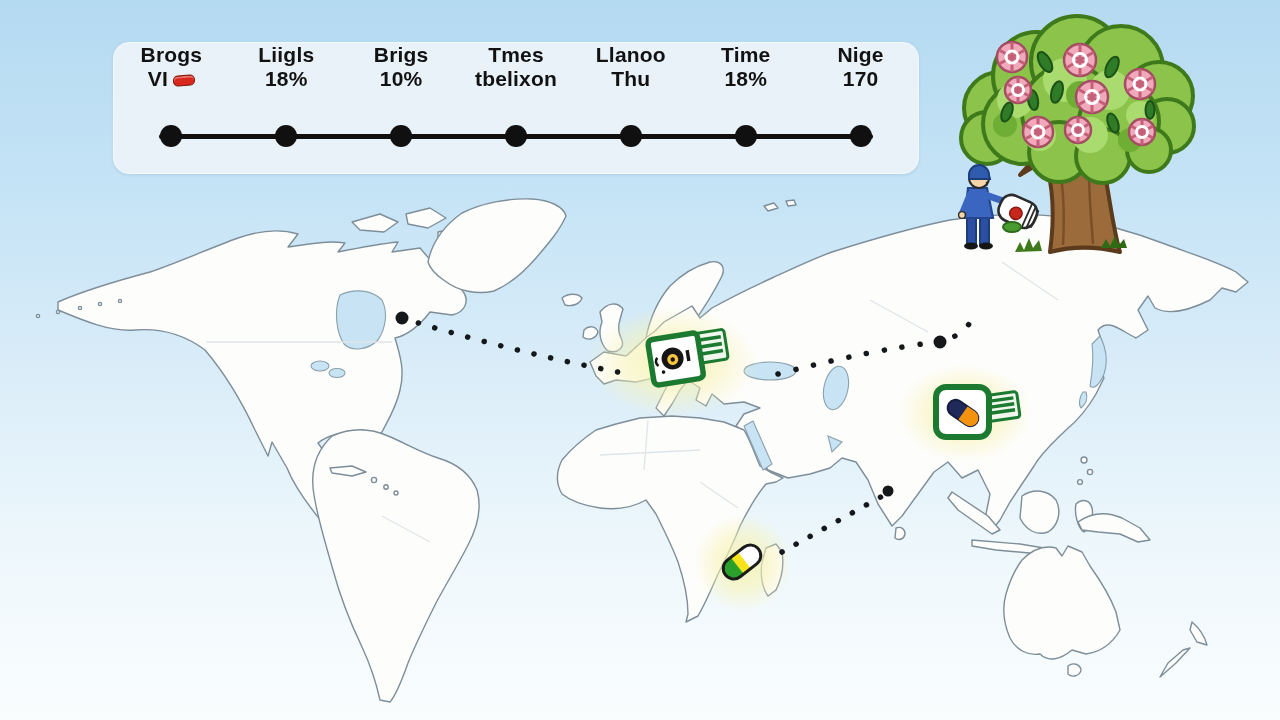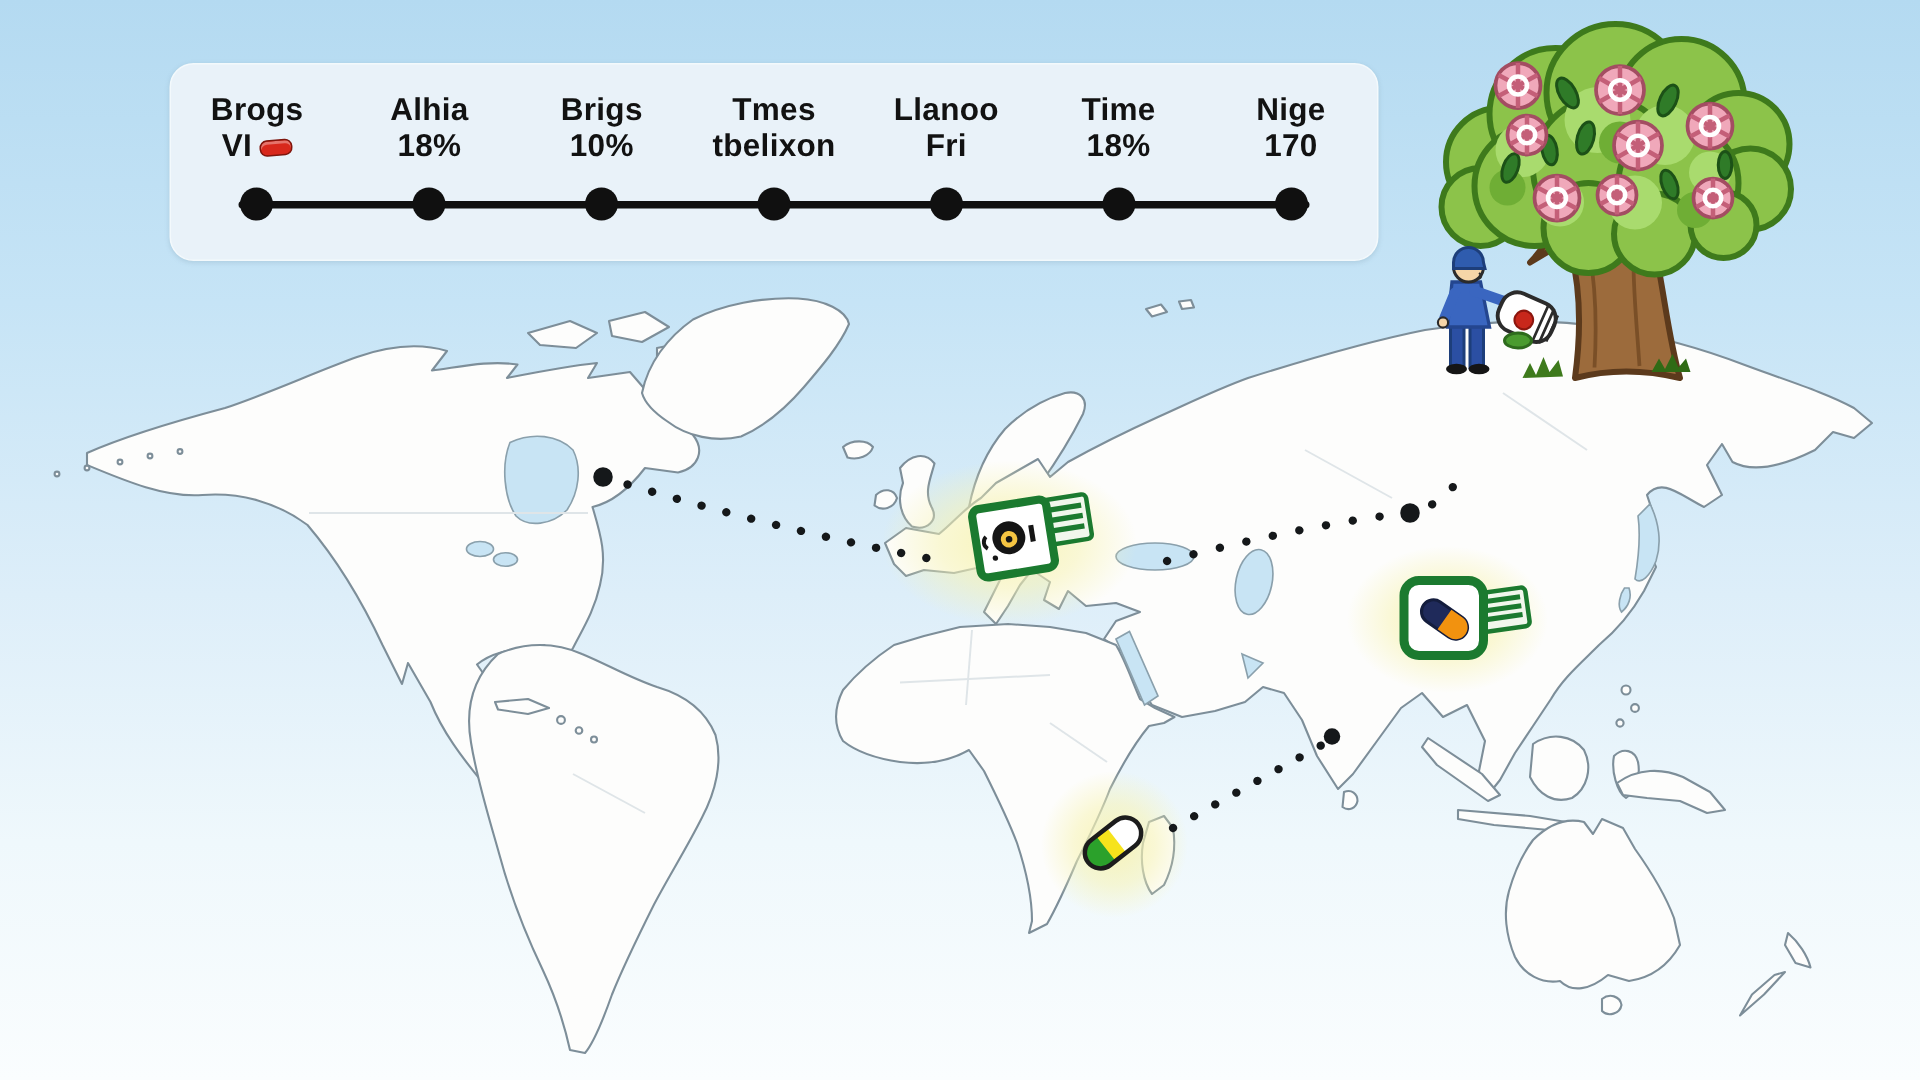--- a/index.html
+++ b/index.html
@@ -10,21 +10,21 @@
   }
   .layer{position:absolute;left:0;top:0;width:1280px;height:720px;}
   
   .timeline-card{
     position:absolute;left:113px;top:42px;width:804px;height:130px;
     background:#e9f2f9;border-radius:16px;border:1px solid #f3f9fc;
     box-shadow:0 1px 3px rgba(120,150,170,.25);
     display:flex;z-index:40;
   }
   .track{position:absolute;top:91px;left:5.6%;right:5.6%;height:5px;background:#101010;border-radius:3px;}
-  .milestone{flex:1;position:relative;text-align:center;padding-top:19px;}
+  .milestone{flex:1;position:relative;text-align:center;}
   .m-l1,.m-l2{font-size:21px;font-weight:700;color:#121212;line-height:1.14;letter-spacing:.2px;}
   .dot{position:absolute;left:50%;top:82px;transform:translateX(-50%);
     width:22px;height:22px;border-radius:50%;background:#101010;}
   .pill{display:inline-block;width:20px;height:9px;background:#d8281c;border:1px solid #7e150c;
     border-radius:5px;vertical-align:middle;margin-left:5px;transform:rotate(-5deg);
     box-shadow:inset 0 2px 0 rgba(255,255,255,.35);}
   
   .glow{position:absolute;border-radius:50%;z-index:10;
     background:radial-gradient(closest-side,rgba(247,243,180,.95),rgba(247,243,180,.55) 55%,rgba(247,243,180,0) 100%);}
   .glow-europe{left:588px;top:307px;width:170px;height:110px;}
@@ -306,37 +306,37 @@
 
 <div class="timeline-card">
   <div class="track"></div>
 
   <div class="milestone">
     <div class="m-l1">Brogs</div>
     <div class="m-l2"><span>VI</span><span class="pill"></span></div>
     <div class="dot"></div>
   </div>
   <div class="milestone">
-    <div class="m-l1">Alhia</div>
+    <div class="m-l1">Liigls</div>
     <div class="m-l2">18%</div>
     <div class="dot"></div>
   </div>
   <div class="milestone">
     <div class="m-l1">Brigs</div>
     <div class="m-l2">10%</div>
     <div class="dot"></div>
   </div>
   <div class="milestone">
     <div class="m-l1">Tmes</div>
     <div class="m-l2">tbelixon</div>
     <div class="dot"></div>
   </div>
   <div class="milestone">
     <div class="m-l1">Llanoo</div>
-    <div class="m-l2">Fri</div>
+    <div class="m-l2">Thu</div>
     <div class="dot"></div>
   </div>
   <div class="milestone">
     <div class="m-l1">Time</div>
     <div class="m-l2">18%</div>
     <div class="dot"></div>
   </div>
   <div class="milestone">
     <div class="m-l1">Nige</div>
     <div class="m-l2">170</div>

